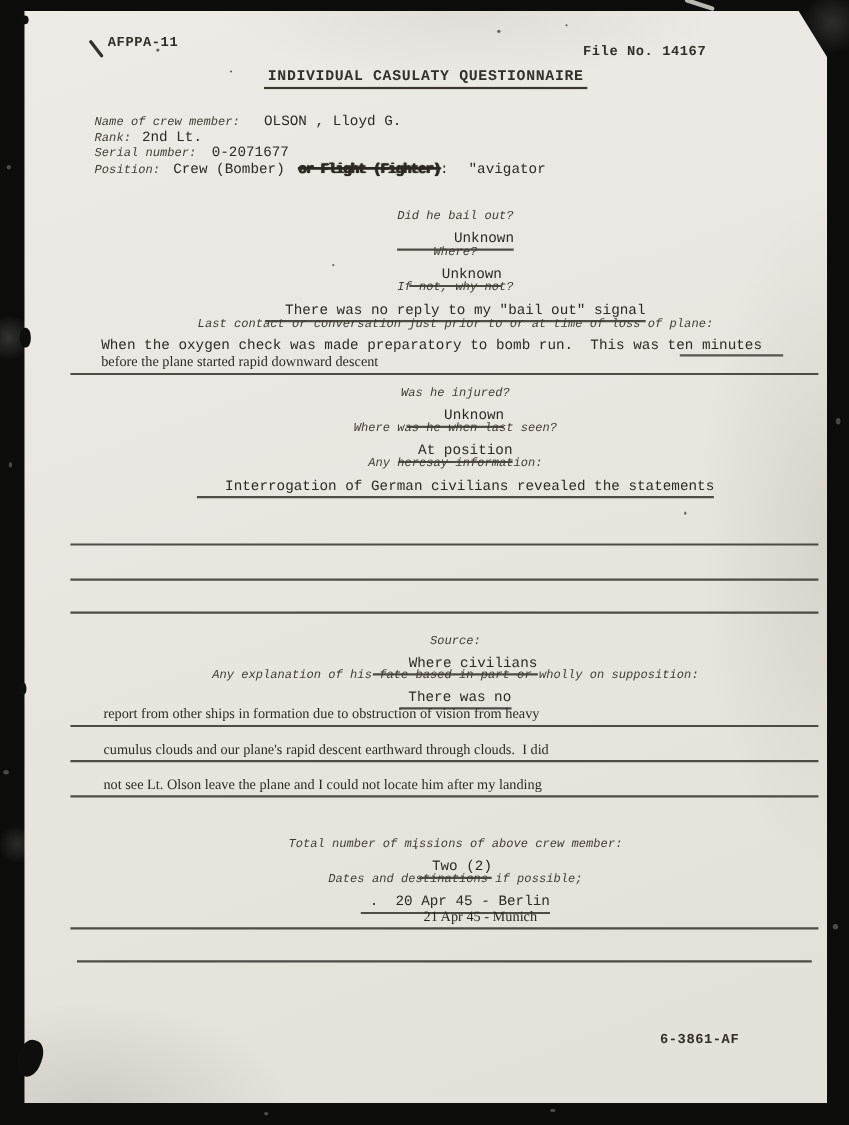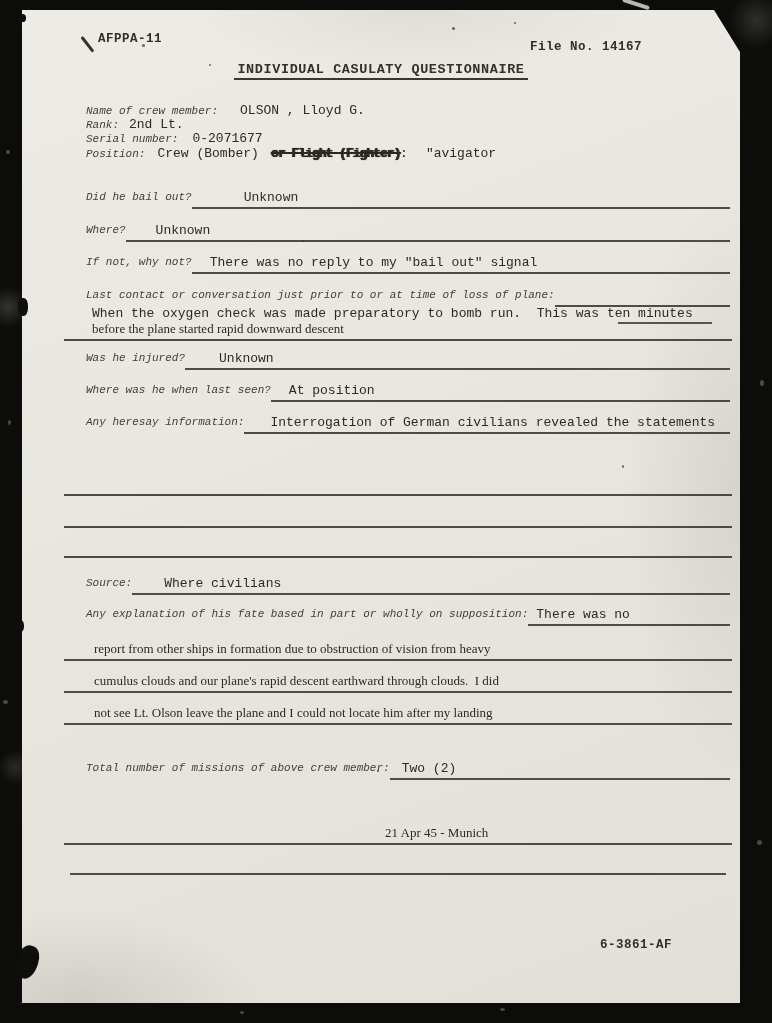--- a/index.html
+++ b/index.html
@@ -6,43 +6,42 @@
   .frame {
     position:relative; width:772px; height:1023px; overflow:hidden;
     background:
       radial-gradient(circle 40px at 98% 2%, #2e2e2c, transparent 70%),
       radial-gradient(circle 30px at 1% 30%, #333331, transparent 70%),
       radial-gradient(circle 25px at 2% 75%, #2a2a28, transparent 70%),
       #0c0c0b;
     font-family:"Liberation Mono","DejaVu Sans Mono",monospace;
   }
   .paper {
-    position:absolute; left:22px; top:10px; width:670px; height:993px;
+    position:absolute; left:22px; top:10px; width:730px; height:993px;
     background:
       radial-gradient(ellipse 260px 130px at 8% 100%, rgba(80,76,70,.14), transparent 70%),
       radial-gradient(ellipse 160px 420px at 100% 48%, rgba(100,95,88,.13), transparent 72%),
       radial-gradient(ellipse 320px 90px at 55% 0%, rgba(120,115,105,.10), transparent 70%),
       linear-gradient(160deg,#edebe6 0%, #e9e6e0 45%, #e3e0d9 100%);
     clip-path: polygon(0 0, calc(100% - 26px) 0, 100% 42px, 100% 100%, 0 100%);
     color:#39352e;
-    padding-left:48px;
   }
   .abs { position:absolute; white-space:pre; }
   .code { font-size:12.5px; font-weight:bold; letter-spacing:.5px; color:#332f28; }
   .titlerow { position:absolute; left:0; right:0; top:50px; text-align:center; }
   .titletext {
     display:inline-block; font-size:13.5px; font-weight:bold; letter-spacing:.6px;
     color:#34302a; border-bottom:2px solid #3b372f; padding:0 3px 1px 3px; white-space:pre;
   }
   .row { position:absolute; left:64px; right:10px; display:flex; align-items:baseline;
          line-height:15px; white-space:pre; }
   .lbl { font-size:11px; color:#413d35; white-space:pre; flex:0 0 auto;font-style:italic; }
   .val { font-size:13px; color:#2d2923; white-space:pre; }
-  .q   { position:absolute; left:64px; right:10px; display:flex; align-items:flex-start;
-         line-height:19px; white-space:pre; }
+  .q   { position:absolute; left:64px; right:10px; display:flex; align-items:center;
+         line-height:19px; white-space:pre;flex-direction:column; }
   .fl  { flex:1 1 auto; font-size:13px; color:#2d2923; white-space:pre;
          border-bottom:2px solid rgba(52,48,42,.85); min-height:19px; }
   .fw  { position:absolute; left:42px; right:8px; line-height:19px; font-size:13px;
          color:#2d2923; white-space:pre; border-bottom:2px solid rgba(52,48,42,.85); height:20px;font-family:Liberation Serif, serif; }
   .rule { height:20px; }
   .struck { font-weight:bold; text-decoration:line-through; text-decoration-thickness:2px;
             letter-spacing:-1px; color:#2b2721; text-shadow:0 0 1px #3a362f, 1px 0 0 #3a362f; }
   .penmark { position:absolute; left:64px; top:25px; width:2.5px; height:19px;
              background:#35312b; transform:rotate(-38deg); border-radius:2px; }
   .miniul { position:absolute; border-bottom:2px solid rgba(52,48,42,.8); height:20px; }
@@ -149,20 +148,24 @@
     </div>
     <div class="fw" style="top:629px;padding-left:30px">report from other ships in formation due to obstruction of vision from heavy</div>
     <div class="fw" style="top:661px;padding-left:30px">cumulus clouds and our plane's rapid descent earthward through clouds.  I did</div>
     <div class="fw" style="top:693px;padding-left:30px">not see Lt. Olson leave the plane and I could not locate him after my landing</div>
 
     <div class="q" style="top:749px">
       <span class="lbl">Total number of missions of above crew member:</span>
       <span class="fl" style="padding-left:12px">Two (2)</span>
     </div>
 
+    <div class="q" style="top:781px">
+      <span class="lbl">Dates and destinations if possible;</span>
+      <span class="fl" style="padding-left:8px">.  20 Apr 45 - Berlin</span>
+    </div>
     <div class="fw" style="top:813px;padding-left:321px">21 Apr 45 - Munich</div>
 
     <div class="fw rule" style="top:843px;left:48px;right:14px"></div>
 
     <div class="abs code" style="left:578px;top:928px">6-3861-AF</div>
 
     <div class="speck" style="left:120px;top:34px;width:3px;height:3px"></div>
     <div class="speck" style="left:187px;top:54px;width:2px;height:2px"></div>
     <div class="speck" style="left:430px;top:17px;width:3px;height:3px"></div>
     <div class="speck" style="left:492px;top:12px;width:2px;height:2px"></div>

